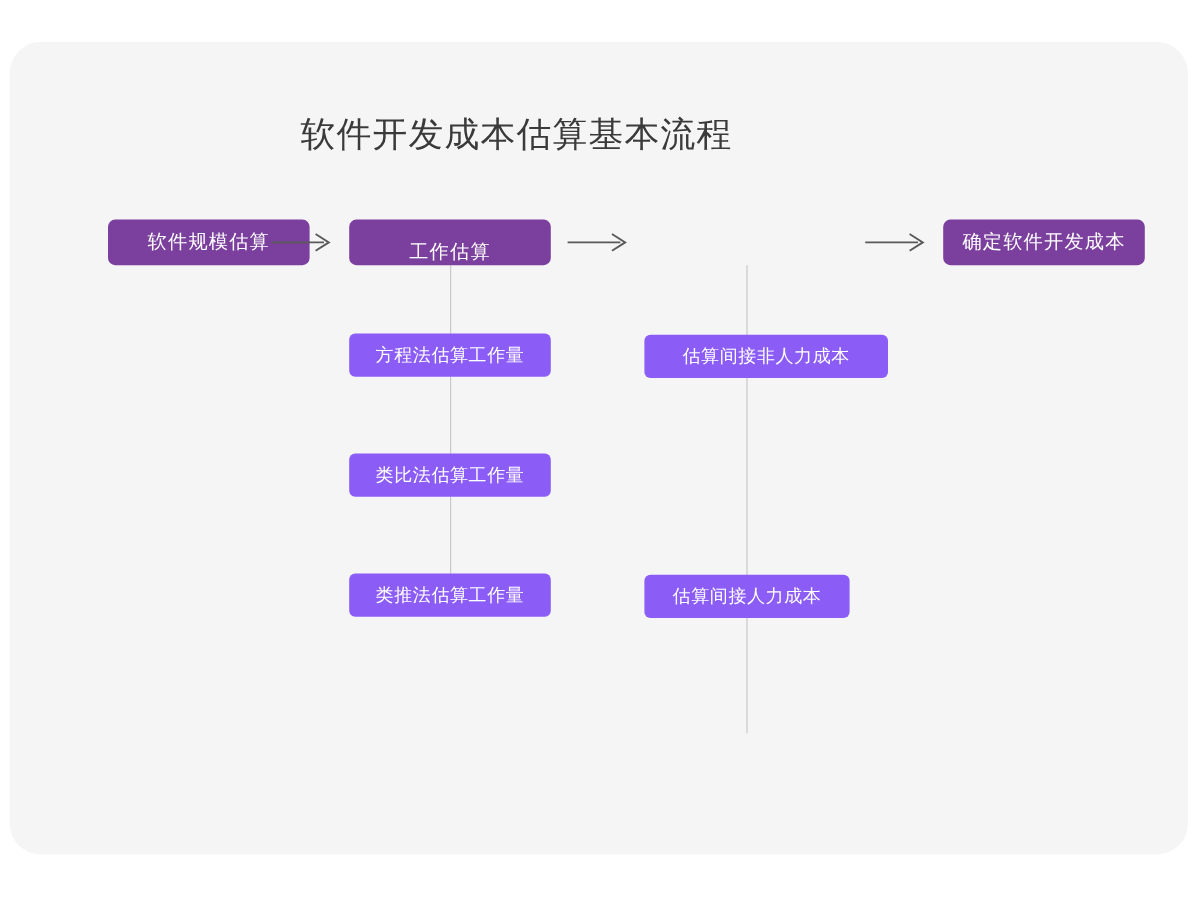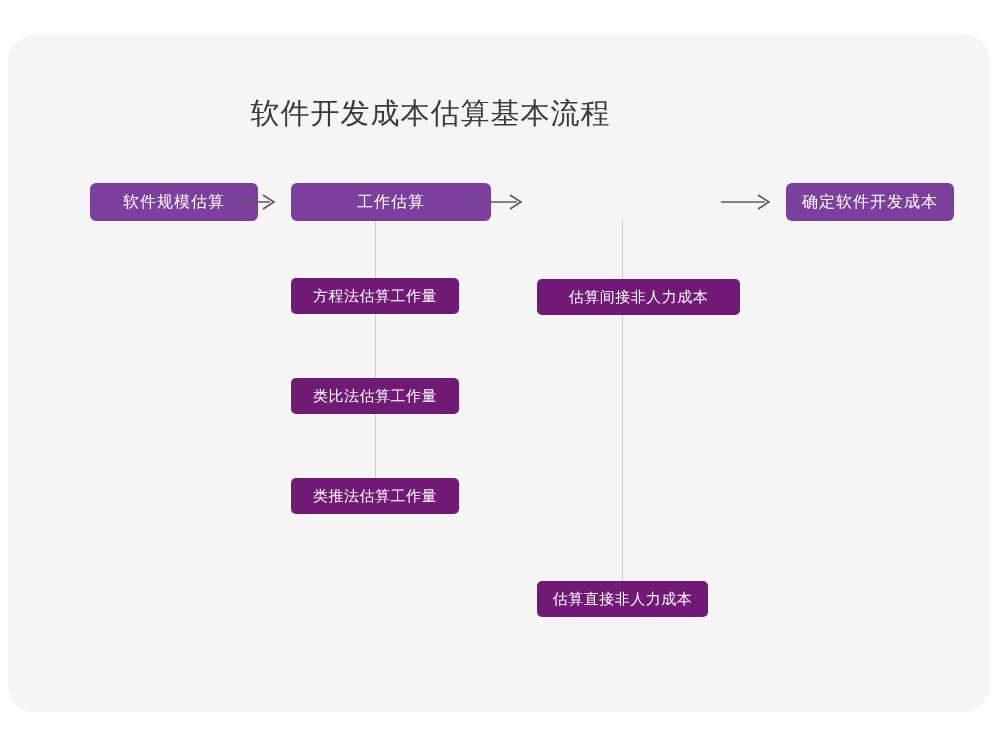--- a/index.html
+++ b/index.html
@@ -54,21 +54,21 @@
     text-align: center;
   }
   .node.primary {
     background: #7b3f9d;
     border-radius: 6px;
     font-size: 16px;
     letter-spacing: 1px;
     height: 38px;
   }
   .node.secondary {
-    background: #701a75;
+    background: #8b5cf6;
     border-radius: 5px;
     font-size: 15px;
     letter-spacing: 0.5px;
     height: 36px;
   }
   .arrow {
     position: absolute;
     height: 22px;
     display: flex;
     align-items: center;
@@ -84,21 +84,21 @@
 <div id="diagram">
 
   <div id="title">软件开发成本估算基本流程</div>
 
   <div class="conn" style="left:375px; top:221px; height:290px;"></div>
   <div class="conn" style="left:622px; top:221px; height:390px;"></div>
 
   <div class="node primary" style="left:44px; top:183px; width:168px;margin-left:46px;">
     <span>软件规模估算</span>
   </div>
-  <div class="node primary" style="left:291px; top:183px; width:200px;">
+  <div class="node primary" style="left:291px; top:183px; width:168px;align-items:flex-end;">
     <span>工作估算</span>
   </div>
   <div class="node primary" style="left:786px; top:183px; width:168px;">
     <span>确定软件开发成本</span>
   </div>
 
   <div class="arrow" style="left:220px; top:191px; width:64px;">
     <svg width="56" height="18" viewBox="0 0 56 18">
       <path d="M2 9 H46" stroke="#5a5a5a" stroke-width="1.4" fill="none"></path>
       <path d="M39 2 L50 9 L39 16" stroke="#5a5a5a" stroke-width="1.6" fill="none"></path>
@@ -123,17 +123,17 @@
   <div class="node secondary" style="left:291px; top:478px; width:168px;">
     <span>类推法估算工作量</span>
   </div>
   <div class="node secondary" style="left:291px; top:378px; width:168px;">
     <span>类比法估算工作量</span>
   </div>
 
   <div class="node secondary" style="left:537px; top:279px; width:203px;">
     <span>估算间接非人力成本</span>
   </div>
-  <div class="node secondary" style="left:537px; top:581px; width:171px;">
-    <span>估算直接非人力成本</span>
+  <div class="node secondary" style="left:537px; top:479px; width:171px;">
+    <span>估算间接人力成本</span>
   </div>
 
 </div>
 
 </body></html>

